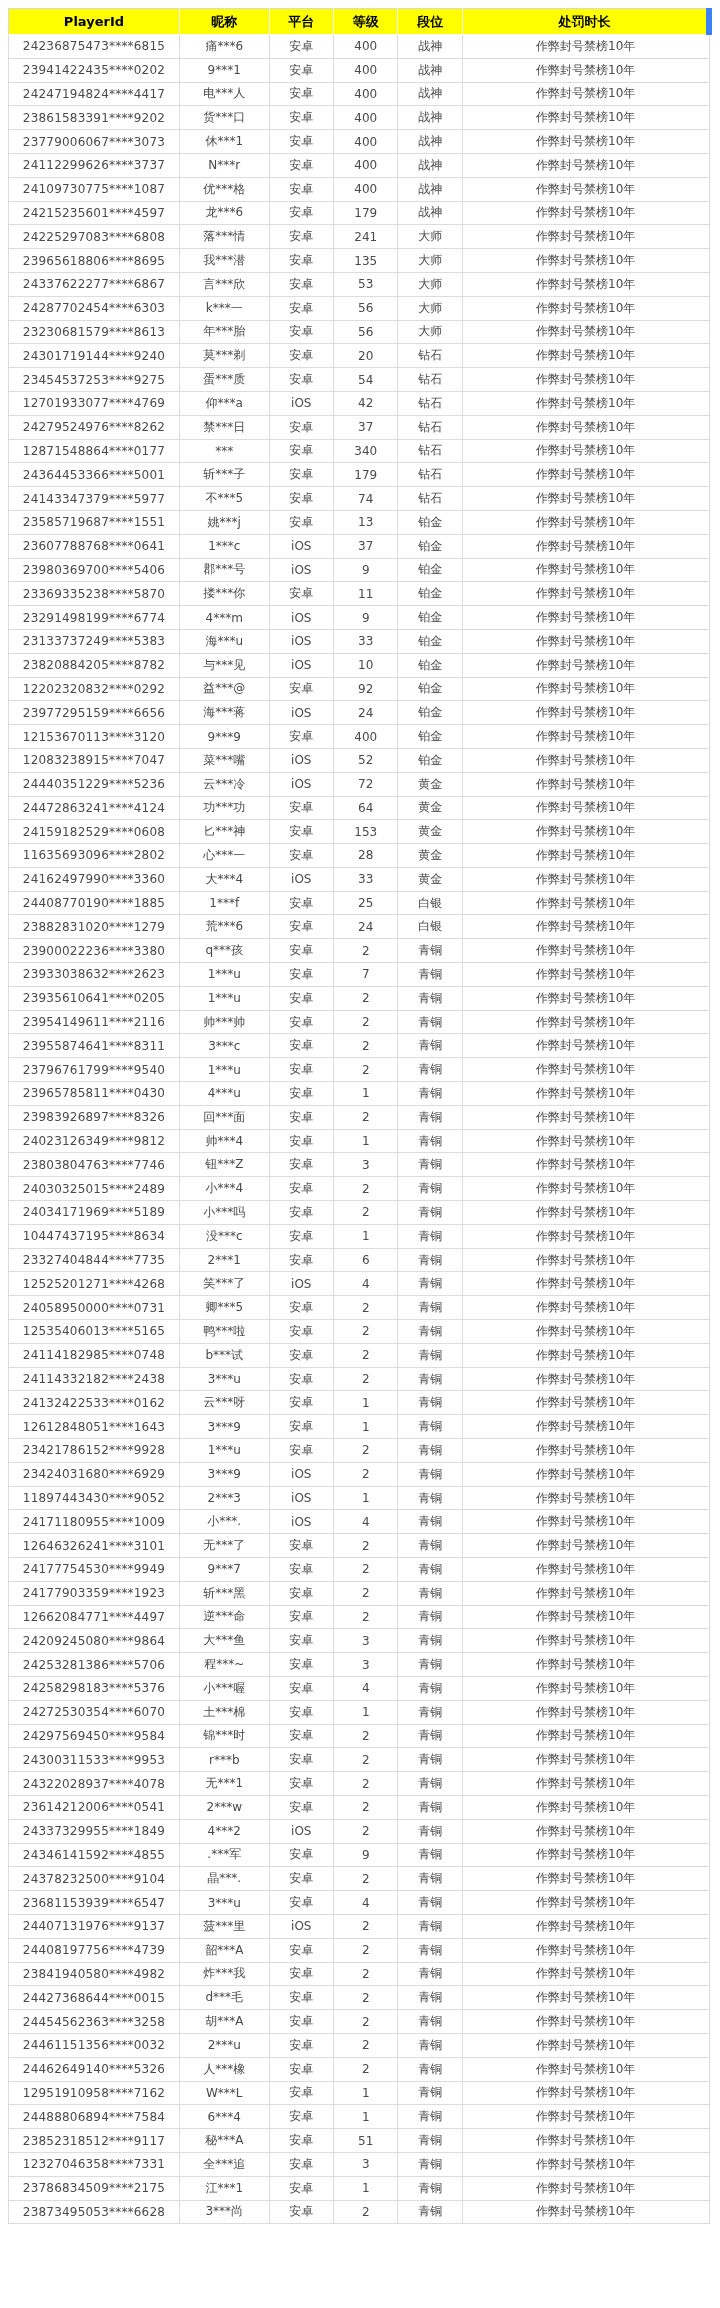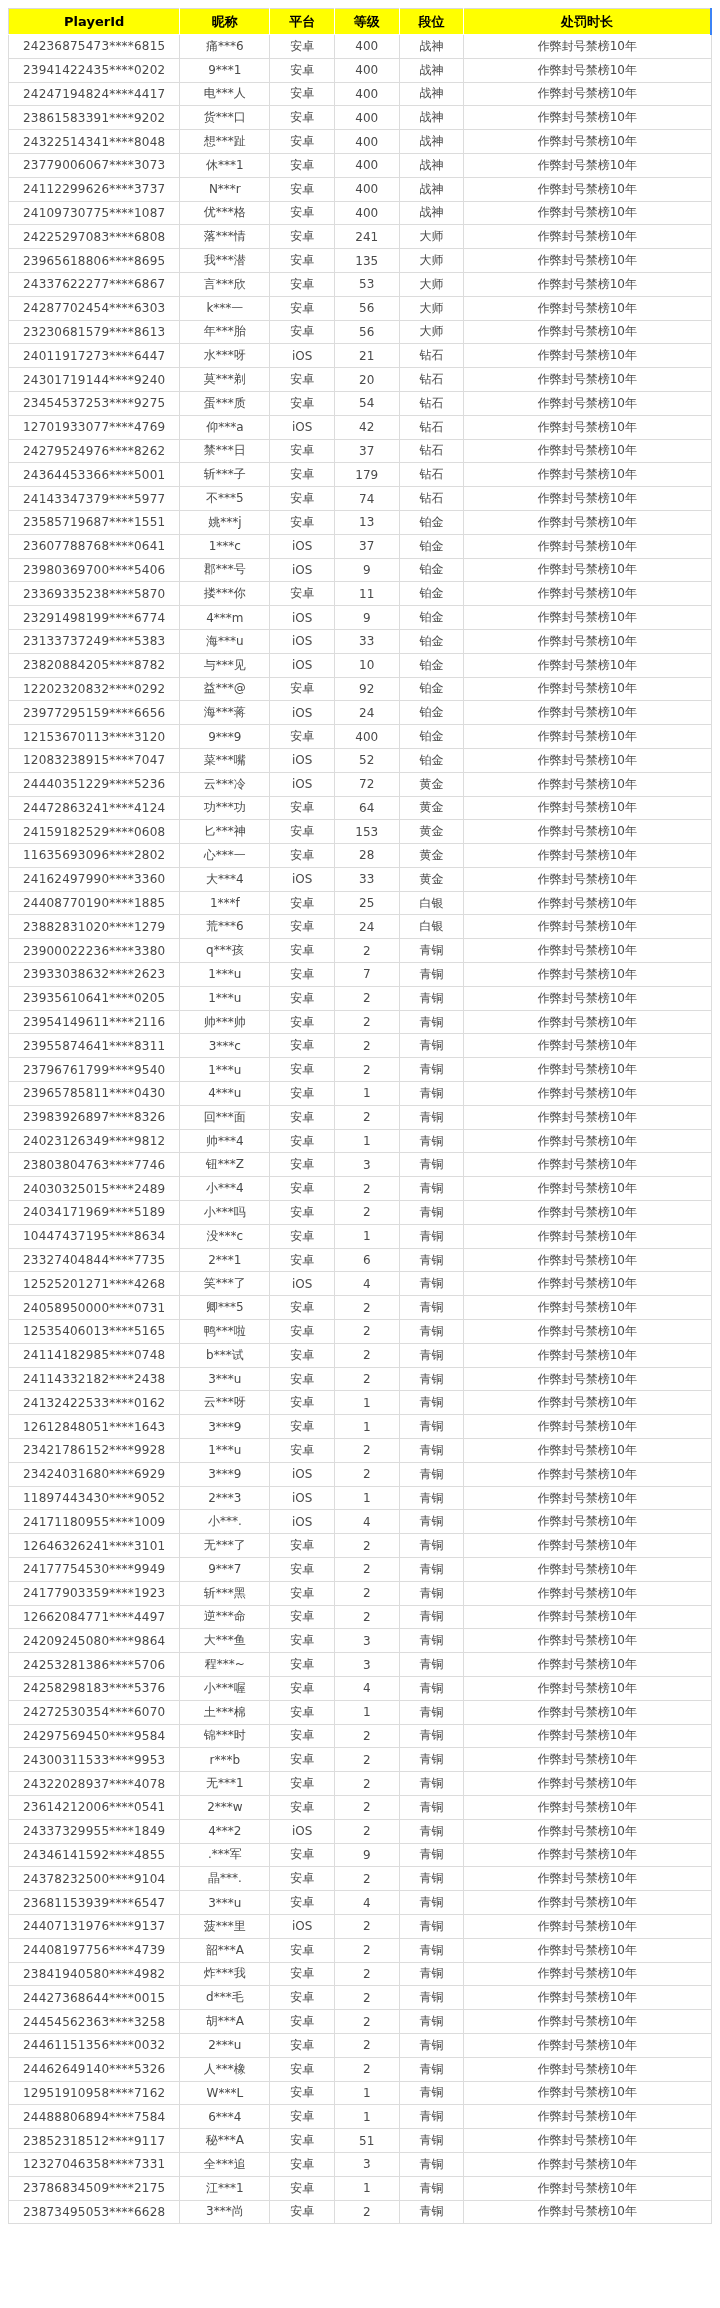--- a/index.html
+++ b/index.html
@@ -35,21 +35,21 @@
     height: 25px;
     text-align: center;
     vertical-align: middle;
     border: 1px solid #ffffff;
     border-top: 1px solid #d9d9d9;
     padding: 0;
     overflow: hidden;
     white-space: nowrap;
   }
   table.ban-table th:first-child { border-left: 1px solid #d9d9d9; }
-  table.ban-table th:last-child  { border-right: 2px solid #3b82f6; }
+  table.ban-table th:last-child  { border-right: 6px solid #3b82f6; }
   table.ban-table td {
     color: #4a4a4a;
     font-size: 12px;
     height: 22.8px;
     text-align: center;
     vertical-align: middle;
     border: 1px solid #dcdcdc;
     padding: 0;
     overflow: hidden;
     white-space: nowrap;
@@ -106,48 +106,48 @@
         </tr>
         <tr>
           <td class="cell-playerid">23861583391****9202</td>
           <td class="cell-nickname">货***口</td>
           <td class="cell-platform">安卓</td>
           <td class="cell-level">400</td>
           <td class="cell-rank">战神</td>
           <td class="cell-duration">作弊封号禁榜10年</td>
         </tr>
         <tr>
-          <td class="cell-playerid">24322514341****8048</td>
-          <td class="cell-nickname">想***趾</td>
+          <td class="cell-playerid">23779006067****3073</td>
+          <td class="cell-nickname">休***1</td>
           <td class="cell-platform">安卓</td>
           <td class="cell-level">400</td>
           <td class="cell-rank">战神</td>
           <td class="cell-duration">作弊封号禁榜10年</td>
         </tr>
         <tr>
-          <td class="cell-playerid">23779006067****3073</td>
-          <td class="cell-nickname">休***1</td>
+          <td class="cell-playerid">24112299626****3737</td>
+          <td class="cell-nickname">N***r</td>
           <td class="cell-platform">安卓</td>
           <td class="cell-level">400</td>
           <td class="cell-rank">战神</td>
           <td class="cell-duration">作弊封号禁榜10年</td>
         </tr>
         <tr>
-          <td class="cell-playerid">24112299626****3737</td>
-          <td class="cell-nickname">N***r</td>
+          <td class="cell-playerid">24109730775****1087</td>
+          <td class="cell-nickname">优***格</td>
           <td class="cell-platform">安卓</td>
           <td class="cell-level">400</td>
           <td class="cell-rank">战神</td>
           <td class="cell-duration">作弊封号禁榜10年</td>
         </tr>
         <tr>
-          <td class="cell-playerid">24109730775****1087</td>
-          <td class="cell-nickname">优***格</td>
-          <td class="cell-platform">安卓</td>
-          <td class="cell-level">400</td>
+          <td class="cell-playerid">24215235601****4597</td>
+          <td class="cell-nickname">龙***6</td>
+          <td class="cell-platform">安卓</td>
+          <td class="cell-level">179</td>
           <td class="cell-rank">战神</td>
           <td class="cell-duration">作弊封号禁榜10年</td>
         </tr>
         <tr>
           <td class="cell-playerid">24225297083****6808</td>
           <td class="cell-nickname">落***情</td>
           <td class="cell-platform">安卓</td>
           <td class="cell-level">241</td>
           <td class="cell-rank">大师</td>
           <td class="cell-duration">作弊封号禁榜10年</td>
@@ -178,28 +178,20 @@
         </tr>
         <tr>
           <td class="cell-playerid">23230681579****8613</td>
           <td class="cell-nickname">年***胎</td>
           <td class="cell-platform">安卓</td>
           <td class="cell-level">56</td>
           <td class="cell-rank">大师</td>
           <td class="cell-duration">作弊封号禁榜10年</td>
         </tr>
         <tr>
-          <td class="cell-playerid">24011917273****6447</td>
-          <td class="cell-nickname">水***呀</td>
-          <td class="cell-platform">iOS</td>
-          <td class="cell-level">21</td>
-          <td class="cell-rank">钻石</td>
-          <td class="cell-duration">作弊封号禁榜10年</td>
-        </tr>
-        <tr>
           <td class="cell-playerid">24301719144****9240</td>
           <td class="cell-nickname">莫***剃</td>
           <td class="cell-platform">安卓</td>
           <td class="cell-level">20</td>
           <td class="cell-rank">钻石</td>
           <td class="cell-duration">作弊封号禁榜10年</td>
         </tr>
         <tr>
           <td class="cell-playerid">23454537253****9275</td>
           <td class="cell-nickname">蛋***质</td>
@@ -214,20 +206,28 @@
           <td class="cell-platform">iOS</td>
           <td class="cell-level">42</td>
           <td class="cell-rank">钻石</td>
           <td class="cell-duration">作弊封号禁榜10年</td>
         </tr>
         <tr>
           <td class="cell-playerid">24279524976****8262</td>
           <td class="cell-nickname">禁***日</td>
           <td class="cell-platform">安卓</td>
           <td class="cell-level">37</td>
+          <td class="cell-rank">钻石</td>
+          <td class="cell-duration">作弊封号禁榜10年</td>
+        </tr>
+        <tr>
+          <td class="cell-playerid">12871548864****0177</td>
+          <td class="cell-nickname">***</td>
+          <td class="cell-platform">安卓</td>
+          <td class="cell-level">340</td>
           <td class="cell-rank">钻石</td>
           <td class="cell-duration">作弊封号禁榜10年</td>
         </tr>
         <tr>
           <td class="cell-playerid">24364453366****5001</td>
           <td class="cell-nickname">斩***子</td>
           <td class="cell-platform">安卓</td>
           <td class="cell-level">179</td>
           <td class="cell-rank">钻石</td>
           <td class="cell-duration">作弊封号禁榜10年</td>

